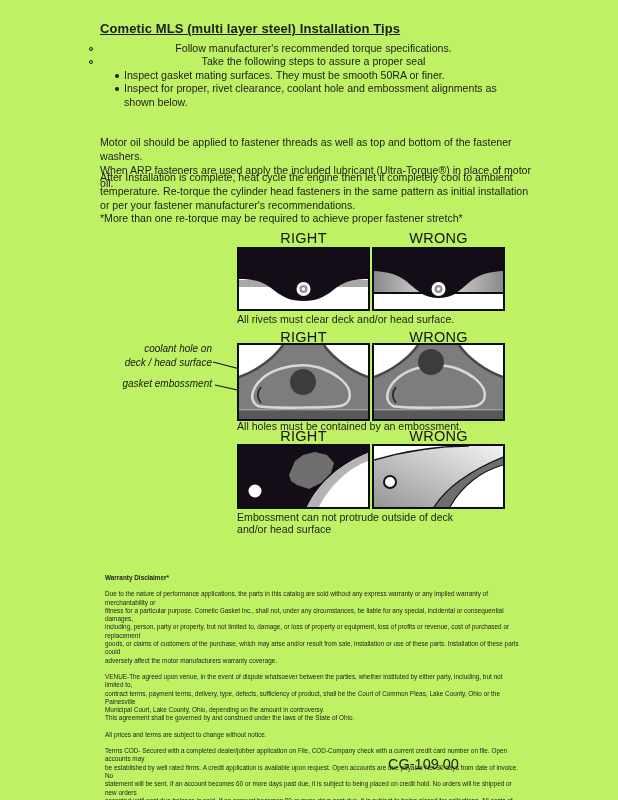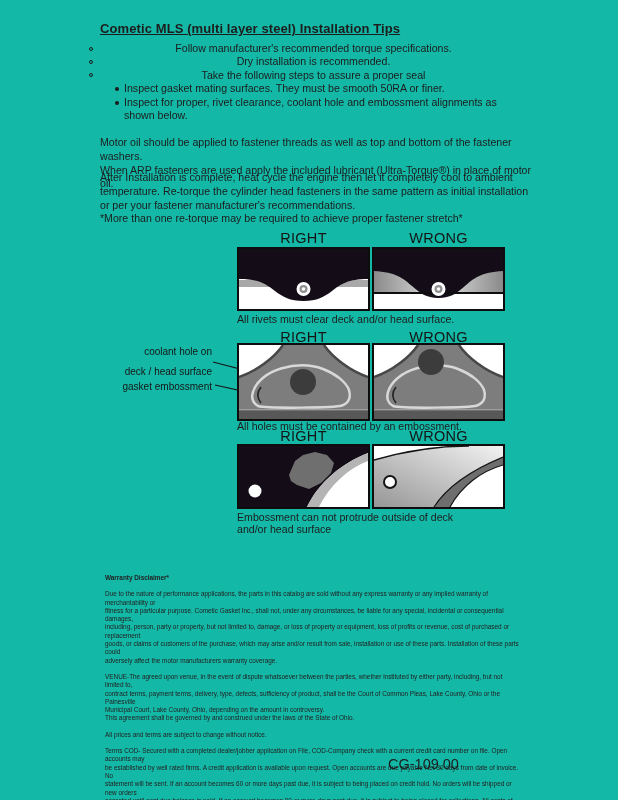--- a/index.html
+++ b/index.html
@@ -1,17 +1,17 @@
 <!DOCTYPE html>
 <html><head>
 <meta charset="utf-8">
 <style>
   * { margin:0; padding:0; box-sizing:border-box; }
   body { background:#ffffff; font-family:"Liberation Sans", sans-serif; color:#1c1c1c; }
-  .page { position:relative; width:618px; height:800px; background:#14b8a6; overflow:hidden; }
+  .page { position:relative; width:618px; height:800px; background:#bef264; overflow:hidden; }
 
   .doc-title { position:absolute; left:100px; top:21px; font-size:13px; font-weight:bold;
                text-decoration:underline; letter-spacing:.1px; }
 
   .tips { position:absolute; left:88px; top:42px; width:440px; font-size:10.6px; line-height:13.4px; }
   .tip { position:relative; padding-left:11px;text-align:center; }
   .tip-marker { position:absolute; left:1px; top:4.5px; width:4px; height:4px;
                 border:1px solid #1c1c1c; border-radius:50%; }
   .subtips { margin-left:27px; }
   .subtip { position:relative; padding-left:9px; }
@@ -24,44 +24,40 @@
   .p1 { top:136px; } .p2 { top:171px; } .p3 { top:212px; }
 
   
   .fig-label { position:absolute; width:133px; text-align:center; font-size:14.5px;
                color:#141414; letter-spacing:.3px; }
   .fig-box { position:absolute; width:133px; border:2px solid #0d0d0d; background:#fff; }
   .fig-box svg { display:block; }
   .fig-caption { position:absolute; left:237px; font-size:10.6px; font-weight:normal; line-height:11.5px; }
 
   .annot { position:absolute; width:112px; left:100px; text-align:right;
-           font-size:10px; line-height:20px; color:#161616; }
+           font-size:10px; line-height:14px; color:#161616;font-style:italic; }
 
   .legal { position:absolute; left:105px; top:574px; width:414px; font-size:6.4px;
            line-height:8.3px; color:#222; }
   .legal-head { font-weight:bold; margin-bottom:8px; }
   .legal p { margin-bottom:8px; }
 
   .page-code { position:absolute; left:388px; top:756px; font-size:14.5px; color:#1c1c1c; }
 </style>
 </head>
 <body>
 
 <div class="page">
 
   <div class="doc-title">Cometic MLS (multi layer steel) Installation Tips</div>
 
   <div class="tips">
     <div class="tip">
       <span class="tip-marker"></span>
       <span>Follow manufacturer's recommended torque specifications.</span>
-    </div>
-    <div class="tip">
-      <span class="tip-marker"></span>
-      <span>Dry installation is recommended.</span>
     </div>
     <div class="tip">
       <span class="tip-marker"></span>
       <span>Take the following steps to assure a proper seal</span>
     </div>
     <div class="subtips">
       <div class="subtip">
         <span class="subtip-marker"></span>
         <span>Inspect gasket mating surfaces.  They must be smooth 50RA or finer.</span>
       </div>

